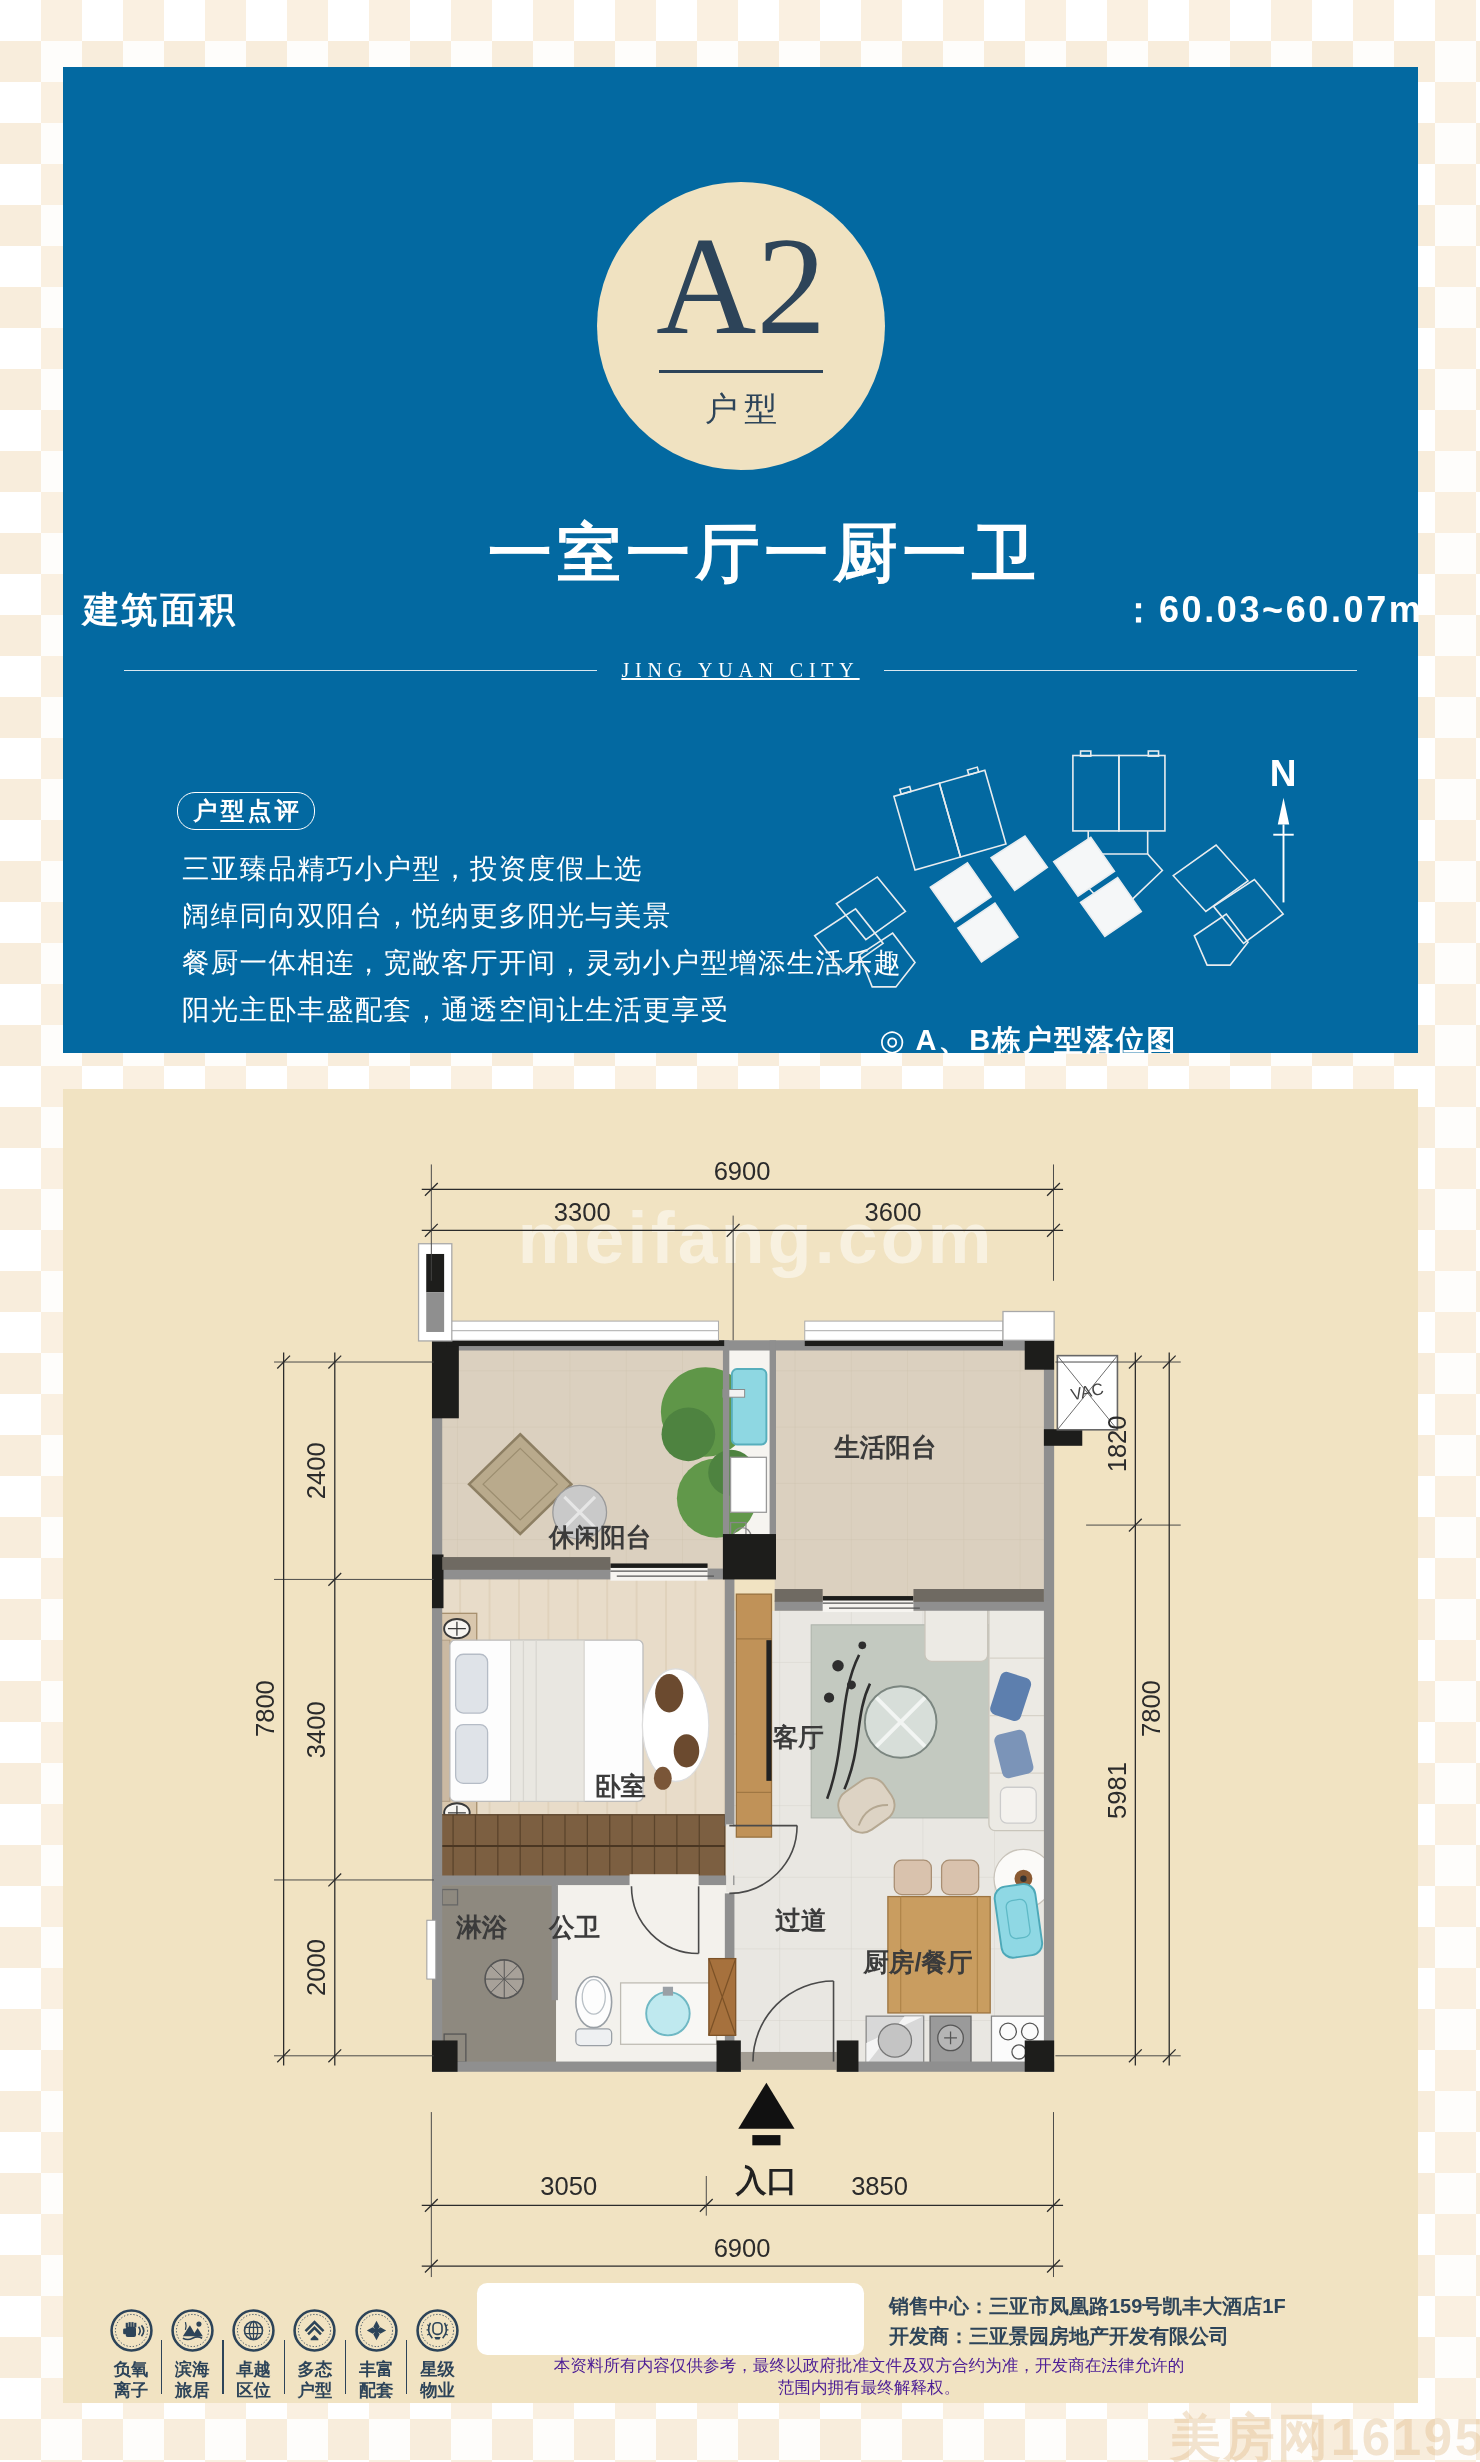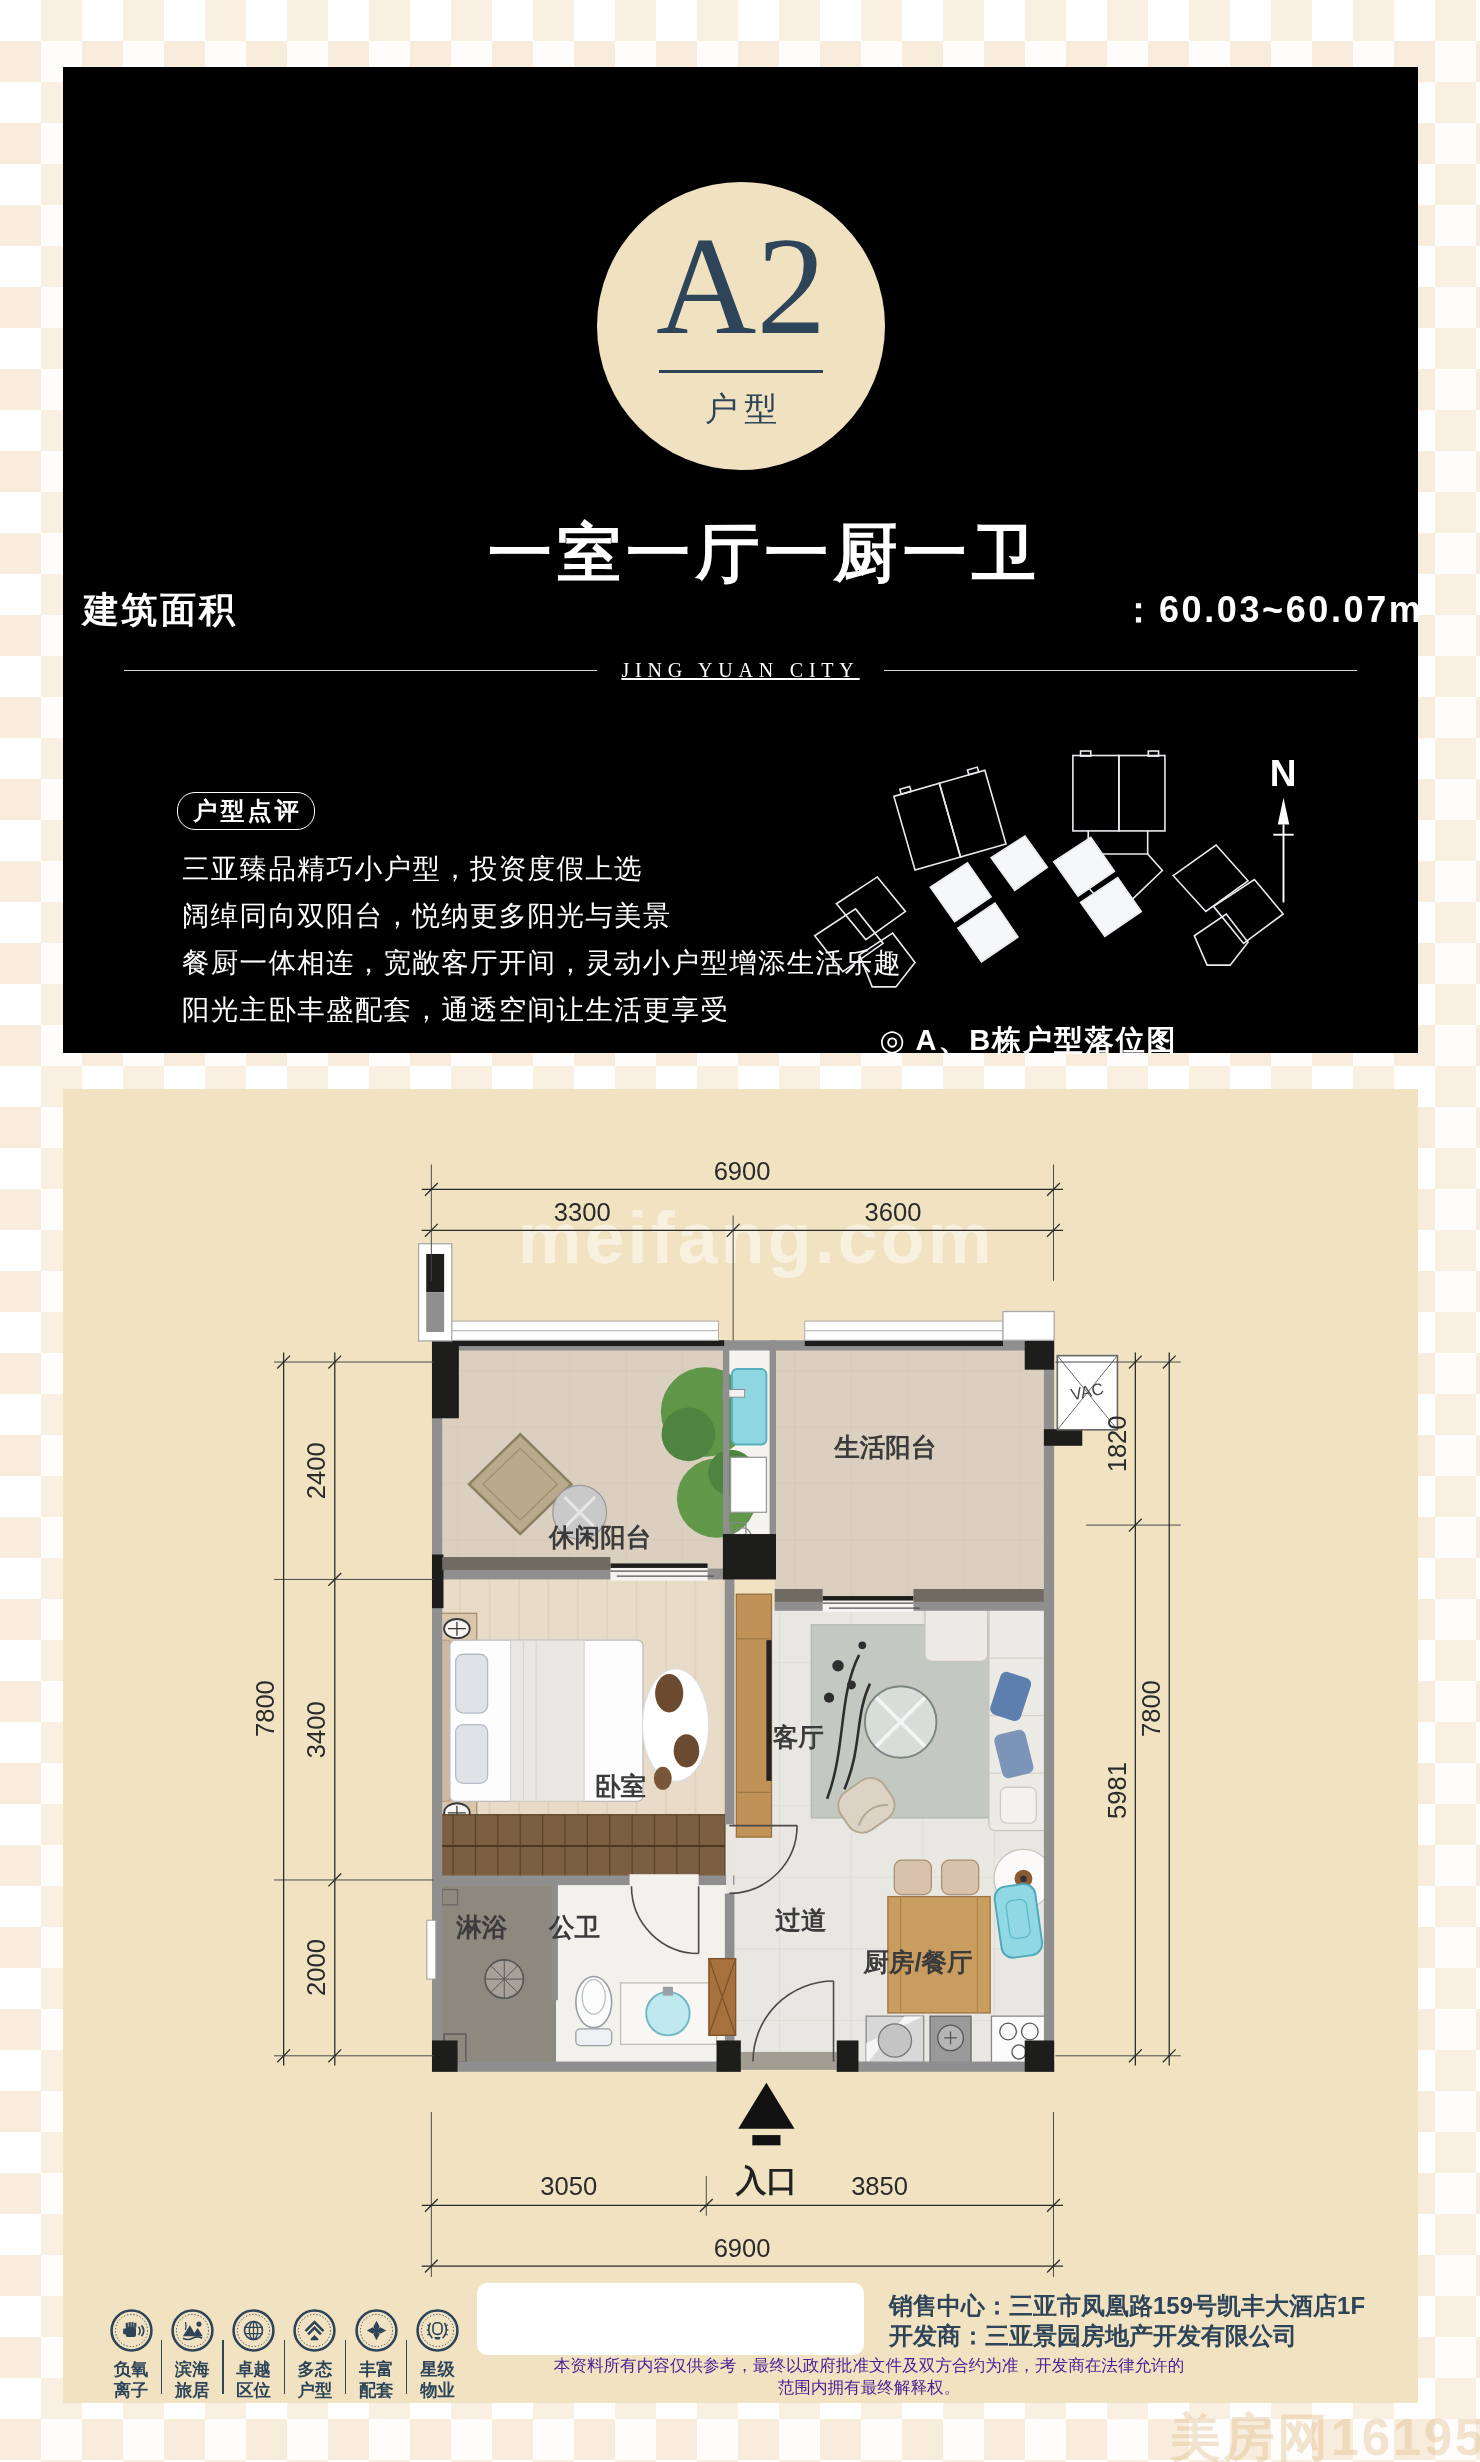--- a/index.html
+++ b/index.html
@@ -5,21 +5,21 @@
   html,body{margin:0;padding:0;}
   body{
     width:1481px;height:2462px;position:relative;overflow:hidden;
     font-family:"Liberation Sans","DejaVu Sans",sans-serif;
     background-color:#fefcf8;
     background-image:conic-gradient(#faf0e1 90deg,#fefdfb 90deg 180deg,#f8eddc 180deg 270deg,#ffffff 270deg);
     background-size:82px 82px;
   }
   .poster{position:absolute;left:63px;top:67px;width:1355px;height:2336px;}
   
-  .header{position:absolute;left:0;top:0;width:1355px;height:986px;background:#000000;color:#fff;}
+  .header{position:absolute;left:0;top:0;width:1355px;height:986px;background:#0369a1;color:#fff;}
   .badge{position:absolute;left:534px;top:115px;width:288px;height:288px;border-radius:50%;
          background:#f0e2c1;display:flex;flex-direction:column;align-items:center;}
   .badge-code{font-family:"Liberation Serif","DejaVu Serif",serif;font-size:139px;line-height:1.25;
               color:#2d4459;font-weight:400;margin-top:18px;}
   .badge-divider{width:164px;height:3.2px;background:#2d4459;margin-top:-3.8px;}
   .badge-type{font-size:33px;color:#2d4459;letter-spacing:6.4px;margin-top:14px;font-weight:500;text-indent:6.4px;}
   .main-title{position:absolute;left:0;width:1355px;top:443px;text-align:center;
               font-size:64px;font-weight:700;letter-spacing:5.1px;padding-left:24px;}
   .area-row{position:absolute;left:0;width:1355px;top:519px;display:flex;justify-content:space-between;
             gap:47px;font-size:36px;font-weight:700;letter-spacing:2.6px;padding-left:20px;}
@@ -36,21 +36,21 @@
   .compass{position:absolute;left:1201px;top:686px;width:38px;display:flex;flex-direction:column;align-items:center;}
   .compass-n{font-size:37px;font-weight:700;}
   
   .sheet{position:absolute;left:0;top:1022px;width:1355px;height:1314px;background:#f1e3c2;}
   #plan-svg{position:absolute;left:0;top:0;}
   .badges{position:absolute;left:38px;top:1219px;display:flex;align-items:flex-start;}
   .badge-item{width:60px;display:flex;flex-direction:column;align-items:center;}
   .badge-label{margin-top:6.4px;font-size:17.3px;line-height:21px;font-weight:700;color:#2d4459;text-align:right;}
   .badge-sep{width:1.3px;height:54px;background:#2d4459;margin-top:32px;}
   .logo-box{position:absolute;left:414px;top:1194px;width:387px;height:72px;background:#ffffff;border-radius:10.2px;}
-  .sales{position:absolute;left:826px;top:1202px;font-size:24px;font-weight:700;color:#2d4459;line-height:30px;}
+  .sales{position:absolute;left:826px;top:1202px;font-size:20px;font-weight:700;color:#2d4459;line-height:30px;}
   .disclaimer{position:absolute;left:486px;top:1266px;width:640px;text-align:center;
               font-size:16.6px;color:#4c1d95;font-weight:500;}
   .corner-wm{position:absolute;left:1170px;top:2404px;font-size:51px;font-weight:700;
              color:rgba(224,185,135,0.38);letter-spacing:2.6px;white-space:nowrap;}
   svg text{font-family:"Liberation Sans","DejaVu Sans",sans-serif;}
 </style>
 </head>
 <body>
 
 <div class="poster">

